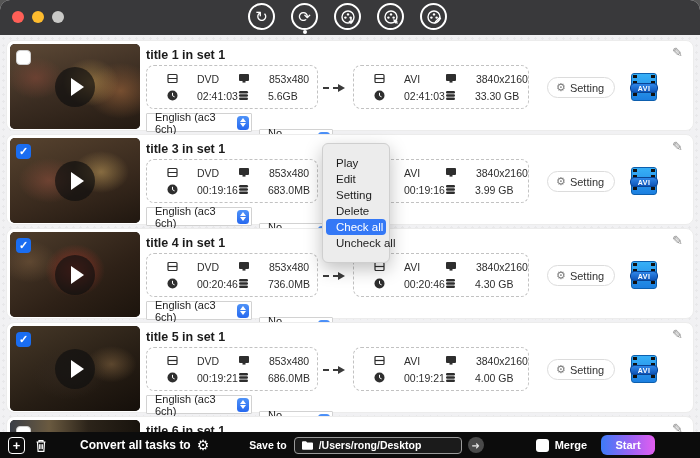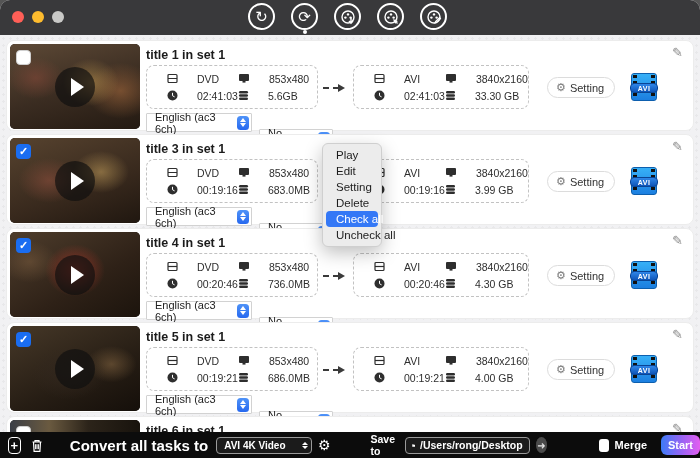--- a/index.html
+++ b/index.html
@@ -122,37 +122,37 @@
     width:14px; height:14px; border-radius:3.5px; margin-left:6px;
     background:linear-gradient(180deg,#4f93f8,#2668ef);
     display:flex; flex-direction:column; align-items:center; justify-content:center; gap:1px;
   }
   .stepper i { display:block; width:0; height:0; }
   .stepper .up { border-left:3px solid transparent; border-right:3px solid transparent; border-bottom:4px solid #fff; }
   .stepper .dn { border-left:3px solid transparent; border-right:3px solid transparent; border-top:4px solid #fff; }
 
   
   .ctx-menu {
-    position:absolute; left:322px; top:143px; width:60px; z-index:30;
+    position:absolute; left:322px; top:143px; width:68px; z-index:30;
     background:#ececec; border:1px solid #cfcfcf; border-radius:6px;
-    box-shadow:0 6px 18px rgba(0,0,0,.25); padding:3px 0;
+    box-shadow:0 6px 18px rgba(0,0,0,.25); padding:11px 0;
   }
   .ctx-item { height:16px; line-height:16px; padding-left:10px; font-size:11.5px; color:#1d1d1d;
     margin:0 3px; border-radius:4px; white-space:nowrap; }
   .ctx-item.hl { background:#3478f6; color:#fff; }
 
   
   .footer {
     position:absolute; left:0; bottom:0; width:700px; height:26px; background:#0c0c0c;
     z-index:40; display:flex; align-items:center; color:#fff;
   }
   .f-plus { width:17px; height:17px; margin-left:8px; border:1.6px solid #fff; border-radius:4px;
     display:flex; align-items:center; justify-content:center; font-size:13px; font-weight:bold; color:#fff; }
   .f-trash { margin-left:9px; display:flex; }
-  .f-label { font-size:15px; font-weight:bold; margin-left:18px; white-space:nowrap;padding-left:8px; }
+  .f-label { font-size:12px; font-weight:bold; margin-left:24px; white-space:nowrap;padding-left:8px; }
   .f-select {
     margin-left:8px; width:128px; height:17px; border:1px solid #9a9a9a; border-radius:4px;
     background:#1b1b1b; display:flex; align-items:center; justify-content:space-between;
     padding:0 3px 0 7px; font-size:10px; font-weight:bold; color:#fff;
   }
   .f-stepper { display:flex; flex-direction:column; align-items:center; gap:1px; }
   .f-stepper .up { border-left:3px solid transparent; border-right:3px solid transparent; border-bottom:3.5px solid #fff; width:0;height:0; }
   .f-stepper .dn { border-left:3px solid transparent; border-right:3px solid transparent; border-top:3.5px solid #fff; width:0;height:0; }
   .f-gear { font-size:14px; margin-left:6px; color:#fff; }
   .f-saveto { font-size:10.5px; font-weight:bold; margin-left:40px; }
@@ -634,27 +634,20 @@
 
   <div class="footer">
     <div class="f-plus">+</div>
     <div class="f-trash">
       <svg width="14" height="15" viewBox="0 0 14 15">
         <path d="M2.5 4 h9 M5 4 V2.6 h4 V4 M3.5 4 l.6 9.4 h5.8 l.6-9.4" fill="none" stroke="#fff" stroke-width="1.2"></path>
         <path d="M5.6 6.2 v5 M7 6.2 v5 M8.4 6.2 v5" stroke="#fff" stroke-width="1"></path>
       </svg>
     </div>
     <span class="f-label">Convert all tasks to</span>
-    <div class="f-select">
-      <span>AVI 4K Video</span>
-      <span class="f-stepper">
-          <i class="up"></i>
-          <i class="dn"></i>
-        </span>
-    </div>
     <span class="f-gear">⚙</span>
     <span class="f-saveto">Save to</span>
     <div class="f-path">
       <svg width="13" height="11" viewBox="0 0 13 11">
         <path d="M1 2.2 a1 1 0 0 1 1-1 h3 l1.2 1.4 h4.8 a1 1 0 0 1 1 1 v5.2 a1 1 0 0 1-1 1 h-9 a1 1 0 0 1-1-1 z" fill="#fff"></path>
       </svg>
       <span>/Users/rong/Desktop</span>
     </div>
     <div class="f-go">➜</div>
     <div class="f-merge-cb"></div>

